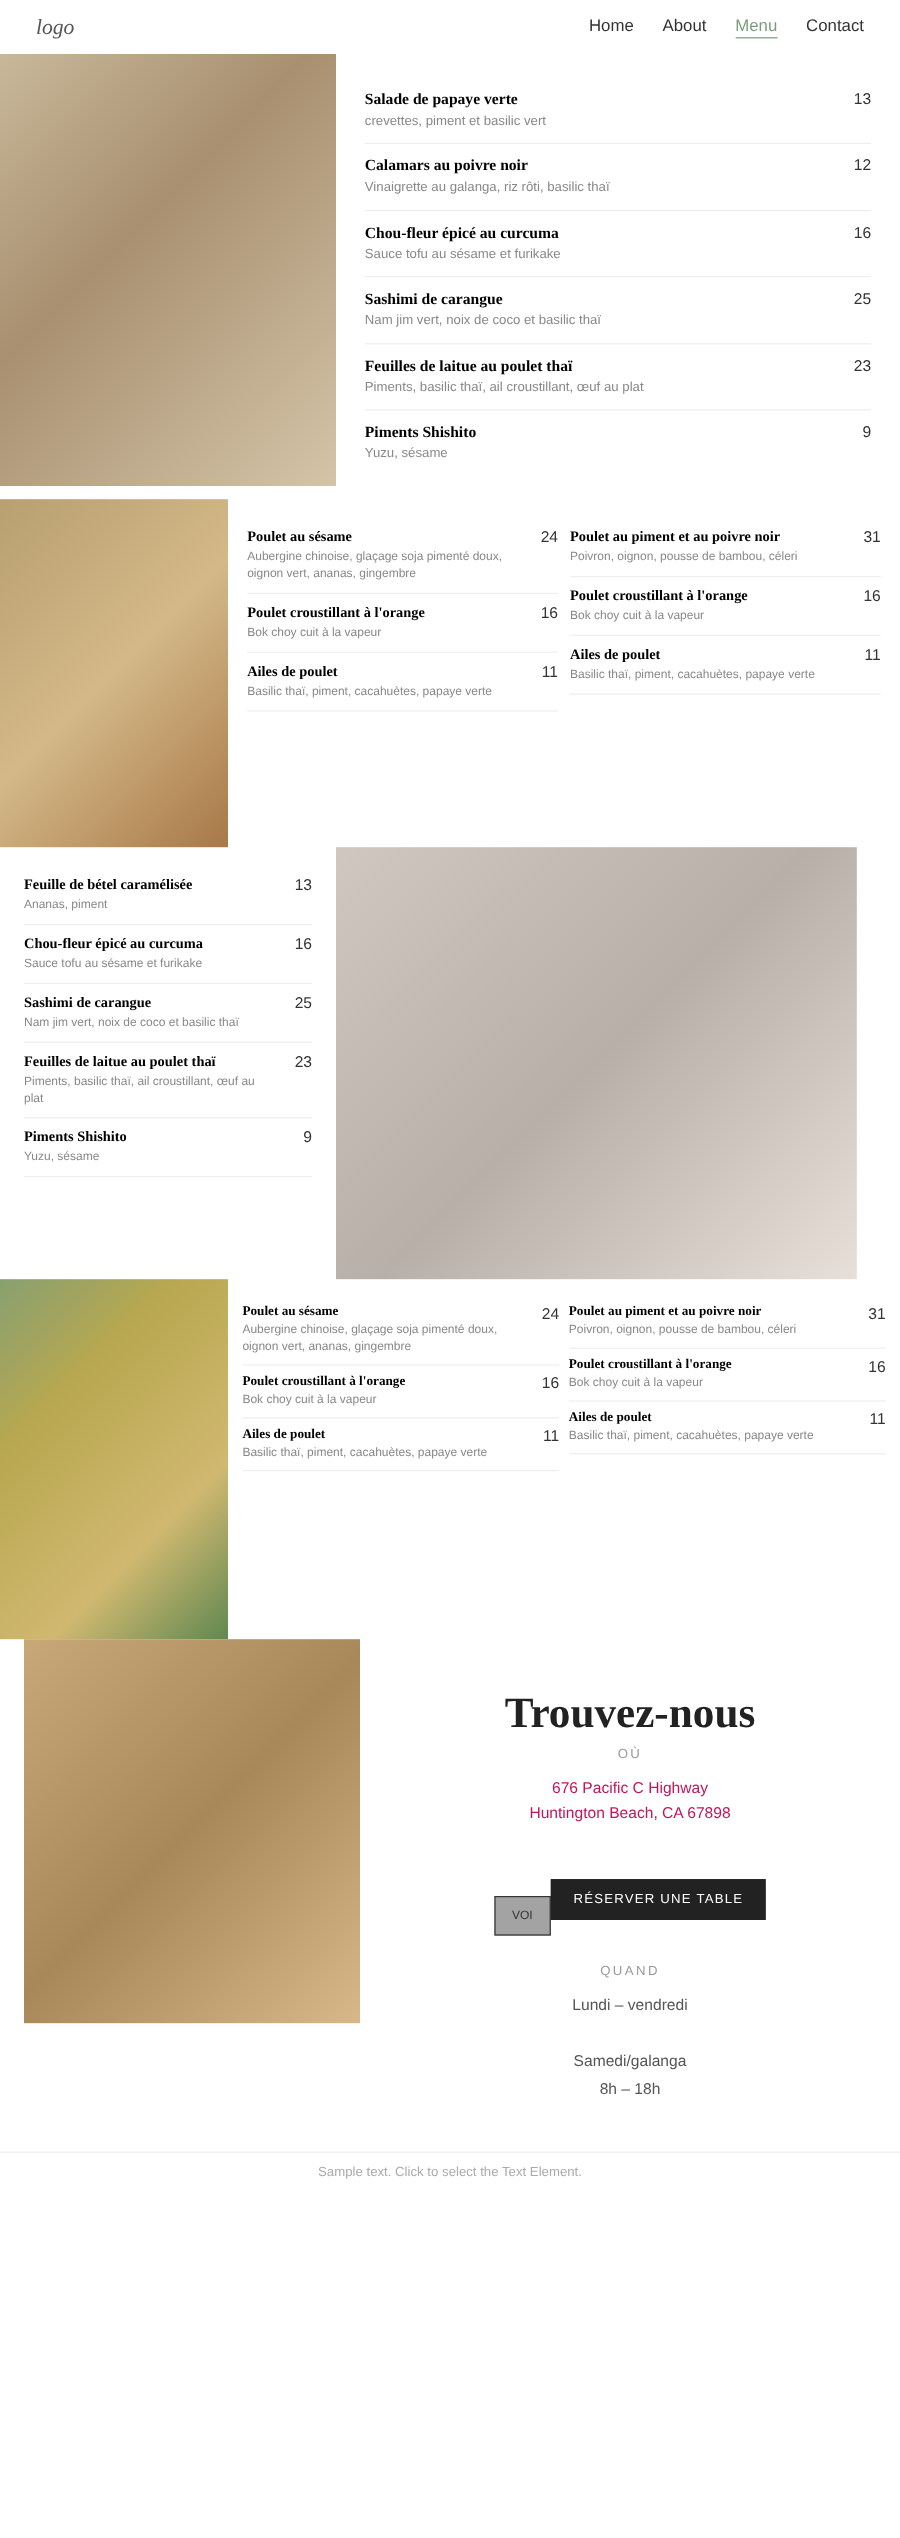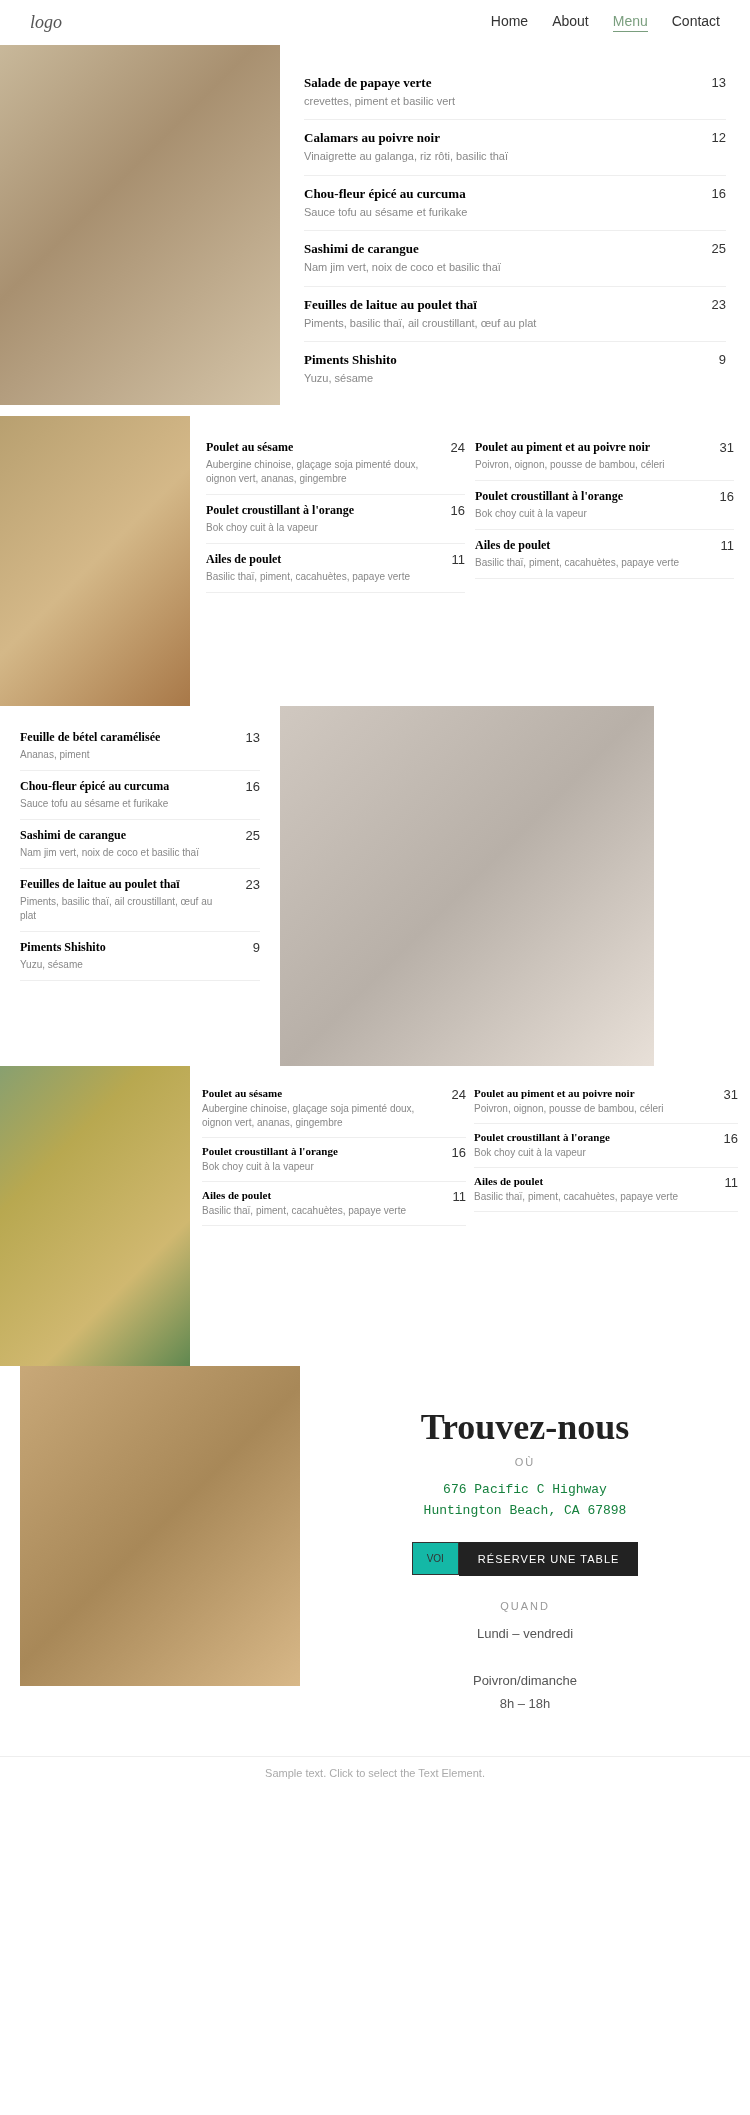--- a/index.html
+++ b/index.html
@@ -32,21 +32,21 @@
     
     .sec2 { display: flex; width: 750px; }
     .sec2-img { width: 190px; height: 290px; flex-shrink: 0; }
     .sec2-menus { flex: 1; display: flex; padding: 16px; gap: 10px; }
     .menu-col { flex: 1; }
     .menu-col .menu-item { border-bottom: 1px solid #eee; padding: 8px 0; }
     .menu-col .menu-item-name { font-size: 12px; }
     .menu-col .menu-item-desc { font-size: 10px; }
 
     
-    .sec3 { display: flex; width: 654px; }
+    .sec3 { display: flex; width: 714px; }
     .sec3-menu { width: 280px; padding: 16px 20px; flex-shrink: 0; }
     .sec3-img { flex: 1; height: 360px; }
     .sec3-menu .menu-item { border-bottom: 1px solid #eee; padding: 8px 0; }
     .sec3-menu .menu-item-name { font-size: 12px; }
     .sec3-menu .menu-item-desc { font-size: 10px; }
 
     
     .sec4 { display: flex; width: 750px; }
     .sec4-img { width: 190px; height: 300px; flex-shrink: 0; }
     .sec4-menus { flex: 1; display: flex; padding: 14px 12px; gap: 8px; }
@@ -54,23 +54,23 @@
     .sec4-menus .menu-col .menu-item { border-bottom: 1px solid #eee; padding: 7px 0; }
     .sec4-menus .menu-col .menu-item-name { font-size: 11px; }
     .sec4-menus .menu-col .menu-item-desc { font-size: 10px; }
 
     
     .find-us { display: flex; width: 750px; min-height: 300px; padding-left: 20px; }
     .find-us-img { width: 280px; flex-shrink: 0; height: 320px; }
     .find-us-content { flex: 1; padding: 40px 30px; text-align: center; }
     .find-us-title { font-size: 36px; color: #222; margin-bottom: 8px; font-family: Georgia, serif; }
     .find-us-subtitle { font-family: Arial, sans-serif; font-size: 11px; color: #999; letter-spacing: 2px; text-transform: uppercase; margin-bottom: 12px; }
-    .find-us-address { font-family: Liberation Mono, monospace; font-size: 13px; color: #15803d; line-height: 1.6; margin-bottom: 20px; }
+    .find-us-address { font-family: Liberation Sans, sans-serif; font-size: 13px; color: #be185d; line-height: 1.6; margin-bottom: 32px; }
     .reserve-btn-wrap { display: flex; align-items: center; justify-content: center; gap: 0; margin-bottom: 24px; }
-    .voir-btn { border: 1px solid #333; background: #14b8a6; padding: 10px 14px; font-size: 10px; font-family: Arial, sans-serif; color: #333; cursor: pointer; }
+    .voir-btn { border: 1px solid #333; background: #a3a3a3; padding: 10px 14px; font-size: 10px; font-family: Arial, sans-serif; color: #333; cursor: pointer; margin-top: 26px; }
     .reserver-btn { background: #222; color: #fff; border: 1px solid #222; padding: 10px 18px; font-size: 11px; font-family: Arial, sans-serif; cursor: pointer; letter-spacing: 1px; }
     .find-us-when { font-family: Arial, sans-serif; font-size: 11px; color: #999; letter-spacing: 2px; text-transform: uppercase; margin-bottom: 10px; }
     .find-us-hours { font-family: Arial, sans-serif; font-size: 13px; color: #555; line-height: 1.8; }
 
     
     .sample-text { text-align: center; padding: 10px; font-size: 11px; color: #aaa; font-family: Arial, sans-serif; border-top: 1px solid #eee; }
 
     
     .img-food1 { background: linear-gradient(135deg, #c8b89a 0%, #a89070 40%, #d4c4a8 100%); }
     .img-food2 { background: linear-gradient(135deg, #b8a070 0%, #d4b888 50%, #a87848 100%); }
@@ -291,17 +291,17 @@
     <p class="find-us-subtitle">OÙ</p>
     <p class="find-us-address">
       <span>676 Pacific C Highway</span><br>
       <span>Huntington Beach, CA 67898</span>
     </p>
     <div class="reserve-btn-wrap">
       <button class="voir-btn">VOI</button>
       <button class="reserver-btn">RÉSERVER UNE TABLE</button>
     </div>
     <p class="find-us-when">QUAND</p>
-    <div class="find-us-hours" id="hours-block"><p>Lundi – vendredi</p><br><p>Poivron/dimanche</p><p>8h – 18h</p></div>
+    <div class="find-us-hours" id="hours-block"><p>Lundi – vendredi</p><br><p>Samedi/galanga</p><p>8h – 18h</p></div>
   </div>
 </div>
 
 <div class="sample-text">Sample text. Click to select the Text Element.</div>
 
 </body></html>

